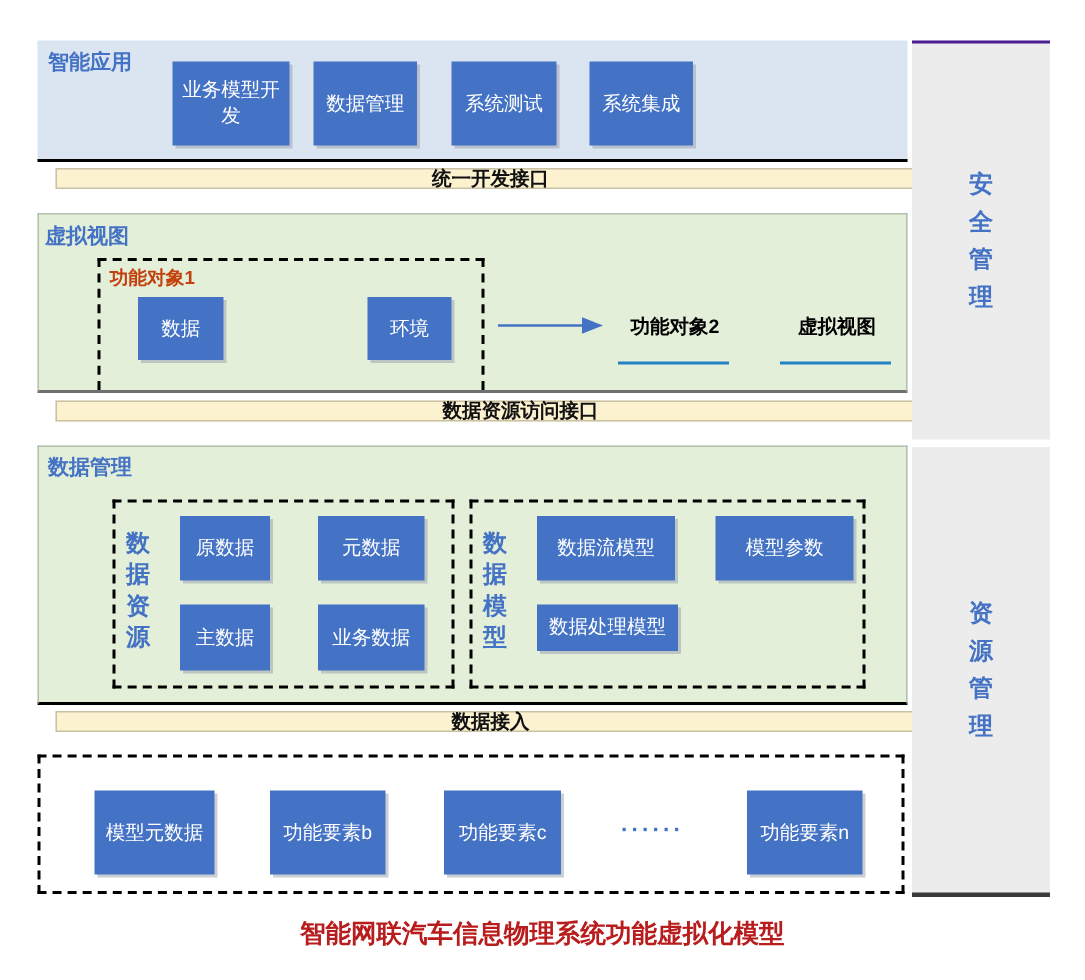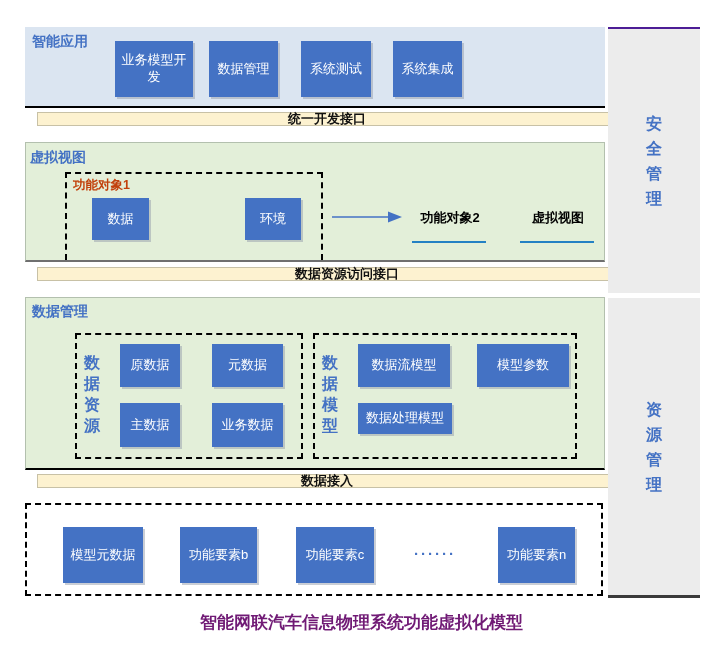--- a/index.html
+++ b/index.html
@@ -39,21 +39,21 @@
   .panel-text{
     color:var(--accent);font-weight:bold;font-size:16px;width:18px;
     line-height:25px;text-align:center;word-break:break-all;
   }
   .grp-label{position:absolute;font-weight:bold;font-size:12.5px;color:#c2410c;white-space:nowrap;text-align:right;}
   .obj-label{position:absolute;font-weight:bold;font-size:13px;color:#000;text-align:center;white-space:nowrap;}
   .uline{position:absolute;height:2px;background:var(--underline);}
   .dots{position:absolute;color:var(--accent);font-weight:bold;font-size:15px;letter-spacing:2px;text-align:center;}
   #caption{
     position:absolute;left:0;top:611px;width:723px;text-align:center;
-    font-size:17px;font-weight:bold;color:#701a75;
+    font-size:17px;font-weight:bold;color:#b91c1c;
   }
 </style>
 </head>
 <body>
 
 <div id="canvas">
 
   <div class="section" style="left:25px;top:27px;width:580px;height:81px;background:var(--app-bg);border-bottom:2px solid #000;"></div>
   <div class="sec-label" style="left:32px;top:33px;">智能应用</div>
   <div class="bbox" style="left:115px;top:41px;width:78px;height:56px;">业务模型开发</div>

